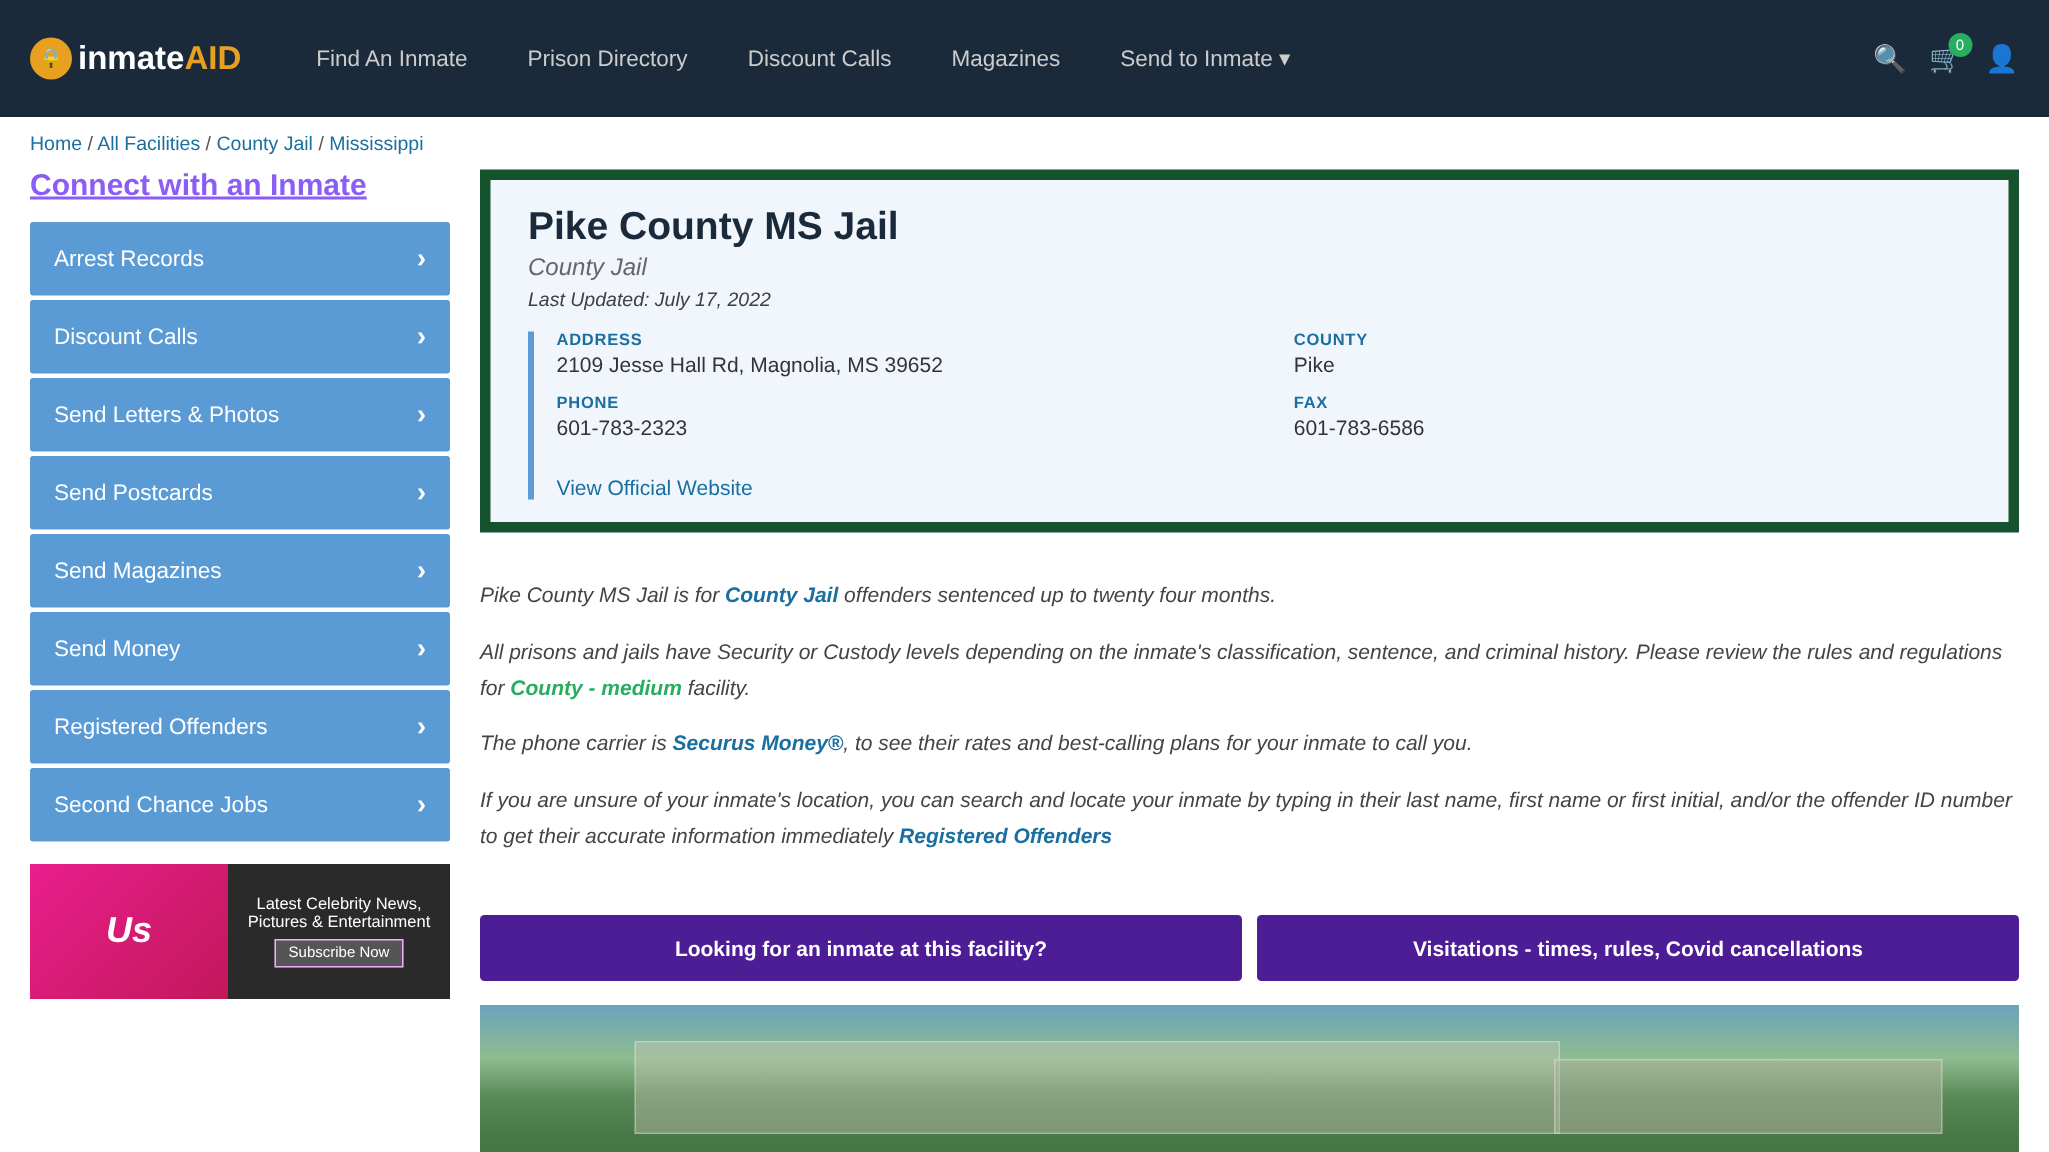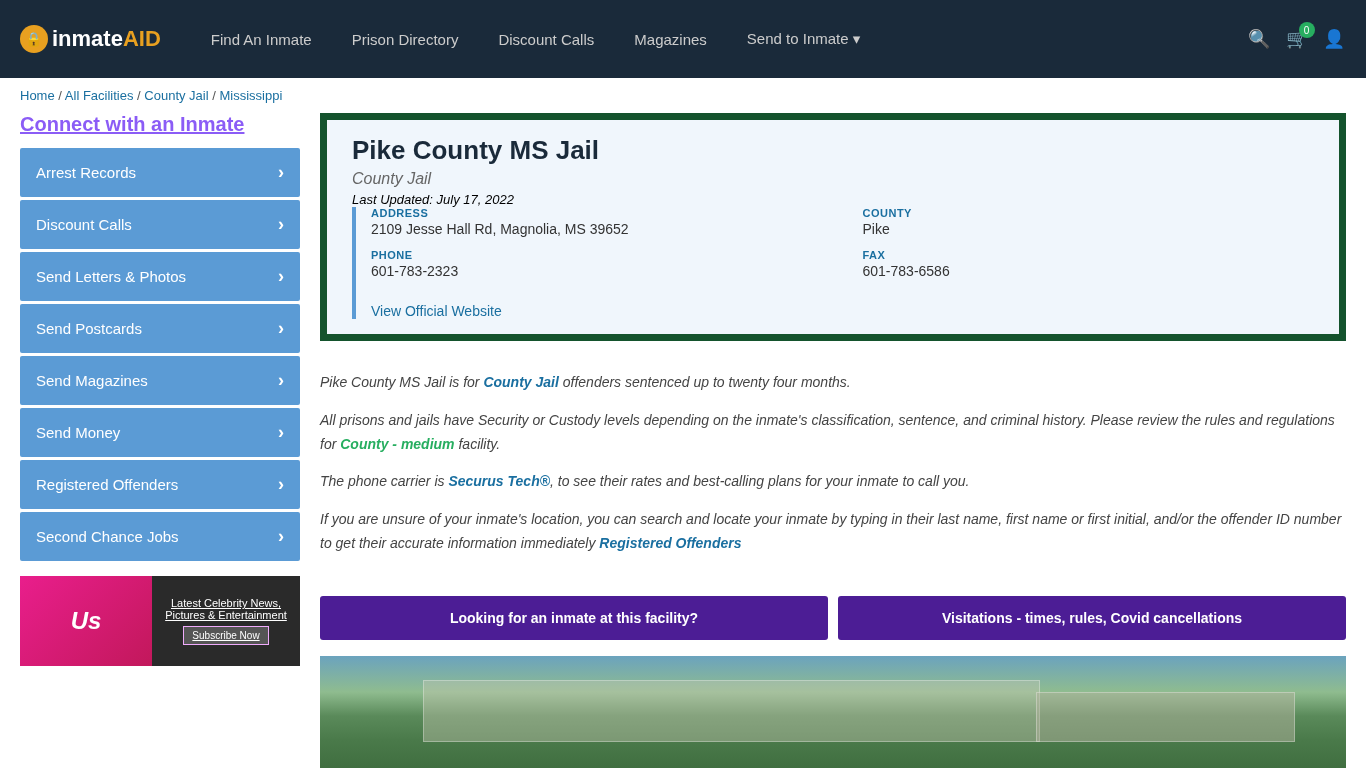--- a/index.html
+++ b/index.html
@@ -143,21 +143,20 @@
       background: #2a2a2a;
       height: 113px;
       display: flex;
       flex-direction: column;
       align-items: center;
       justify-content: center;
       padding: 8px;
       color: #fff;
       font-size: 11px;
       text-align: center;
-      text-decoration: underline;
     }
     .ad-subscribe-btn {
       background: #555;
       color: #fff;
       border: 1px solid #f0abfc;
       padding: 3px 8px;
       font-size: 10px;
       margin-top: 5px;
       cursor: pointer;
     }
@@ -179,23 +178,23 @@
       margin-bottom: 4px;
     }
     .facility-subtitle {
       font-size: 16px;
       color: #666;
       font-style: italic;
       margin-bottom: 4px;
     }
     .facility-updated {
       font-size: 13px;
-      color: #000000;
+      color: #404040;
       font-style: italic;
-      margin-bottom: 0;
+      margin-bottom: 14px;
     }
     .facility-details {
       display: flex;
       gap: 0;
       border-left: 4px solid #5b9bd5;
       padding-left: 15px;
     }
     .detail-grid {
       display: grid;
       grid-template-columns: 1fr 1fr;
@@ -398,21 +397,21 @@
     </div>
 
     <div class="description">
       <p>
         <span>Pike County MS Jail is for </span><a href="#" class="desc-link">County Jail</a><span> offenders sentenced up to twenty four months.</span>
       </p>
       <p>
         <span>All prisons and jails have Security or Custody levels depending on the inmate's classification, sentence, and criminal history. Please review the rules and regulations for </span><a href="#" class="desc-link-green">County - medium</a><span> facility.</span>
       </p>
       <p>
-        <span>The phone carrier is </span><a href="#" class="desc-link">Securus Tech®</a><span>, to see their rates and best-calling plans for your inmate to call you.</span>
+        <span>The phone carrier is </span><a href="#" class="desc-link">Securus Money®</a><span>, to see their rates and best-calling plans for your inmate to call you.</span>
       </p>
       <p>
         <span>If you are unsure of your inmate's location, you can search and locate your inmate by typing in their last name, first name or first initial, and/or the offender ID number to get their accurate information immediately </span><a href="#" class="desc-link">Registered Offenders</a>
       </p>
     </div>
 
     <div class="action-buttons">
       <button class="btn-green">Looking for an inmate at this facility?</button>
       <button class="btn-green">Visitations - times, rules, Covid cancellations</button>
     </div>

